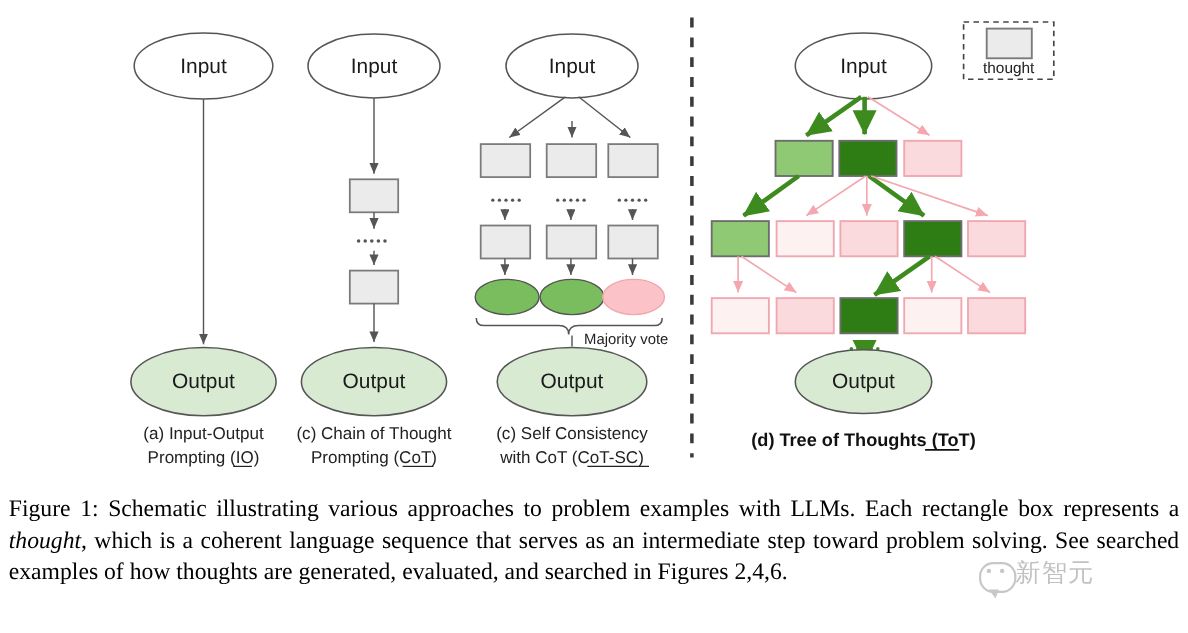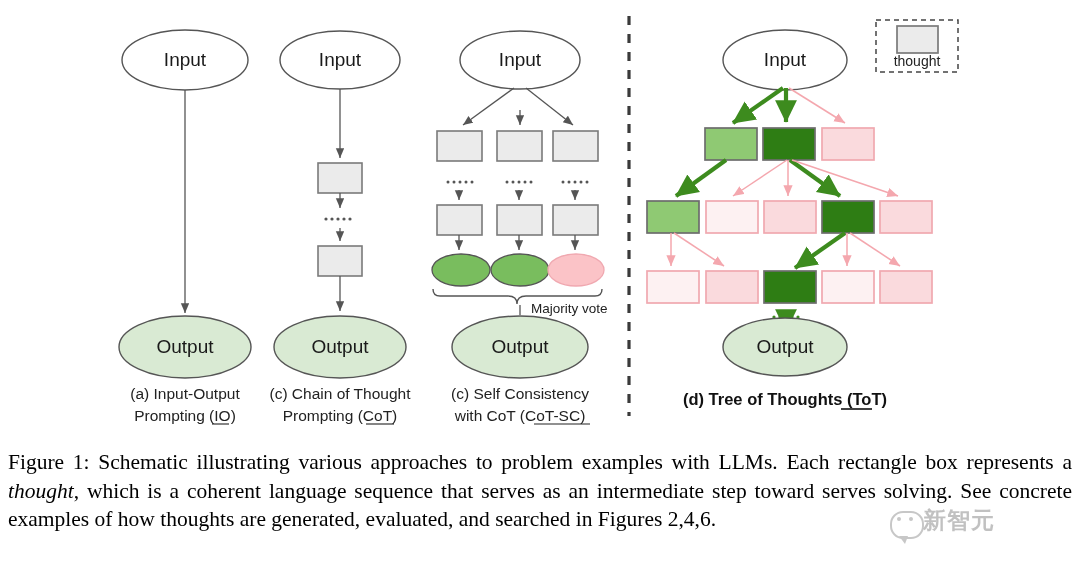--- a/index.html
+++ b/index.html
@@ -110,21 +110,21 @@
     width: 4px; height: 4px;
     border-radius: 50%;
     background: #9a9a9a;
   }
   .wm-text {
     position: absolute;
     left: 33px;
     top: 0px;
     font-family: "Liberation Sans", sans-serif;
     font-size: 23px;
-    font-weight: bold;
+    font-weight: normal;
     color: #8f8f8f;
     letter-spacing: 1px;
     white-space: nowrap;
   }
 </style>
 </head>
 <body>
 
 <div id="figure-root">
 
@@ -314,21 +314,21 @@
       <ellipse cx="785" cy="347" rx="62" ry="29" fill="#d9ead3" stroke="#555555" stroke-width="1.4"></ellipse>
       <text class="node-label" x="785" y="348">Output</text>
 
       <text class="panel-caption-bold" x="785" y="405">
         <tspan>(d) Tree of Thoughts (ToT)</tspan>
       </text>
       <line x1="841" y1="409" x2="872" y2="409" stroke="#111111" stroke-width="1.6"></line>
     </g>
   </svg>
 
-  <div class="caption-block"><span>Figure 1: Schematic illustrating various approaches to problem examples with LLMs. Each rectangle box represents a </span><em>thought</em><span>, which is a coherent language sequence that serves as an intermediate step toward serves solving. See concrete examples of how thoughts are generated, evaluated, and searched in Figures 2,4,6.</span></div>
+  <div class="caption-block"><span>Figure 1: Schematic illustrating various approaches to problem examples with LLMs. Each rectangle box represents a </span><em>thought</em><span>, which is a coherent language sequence that serves as an intermediate step toward problem solving. See searched examples of how thoughts are generated, evaluated, and searched in Figures 2,4,6.</span></div>
 
   <div class="watermark">
     <div class="wm-bubble"></div>
     <div class="wm-dot" style="left:7px;"></div>
     <div class="wm-dot" style="left:19px;"></div>
     <div class="wm-text">新智元</div>
   </div>
 
 </div>
 

